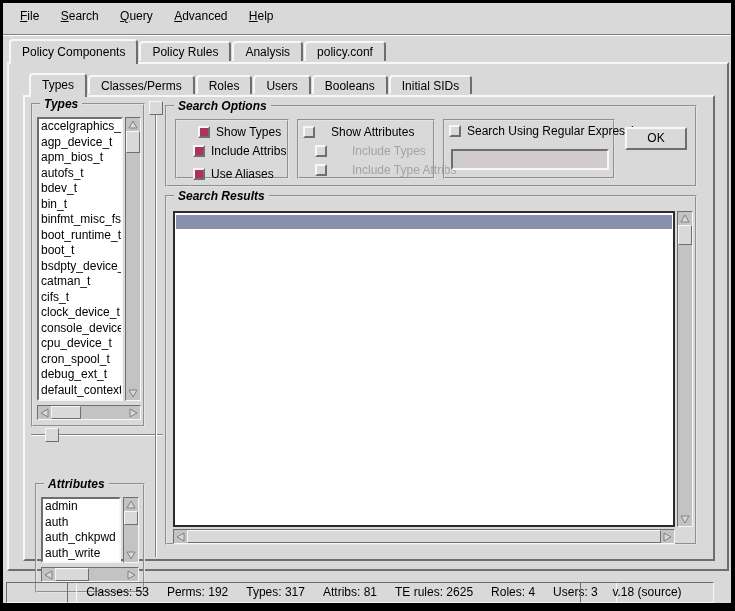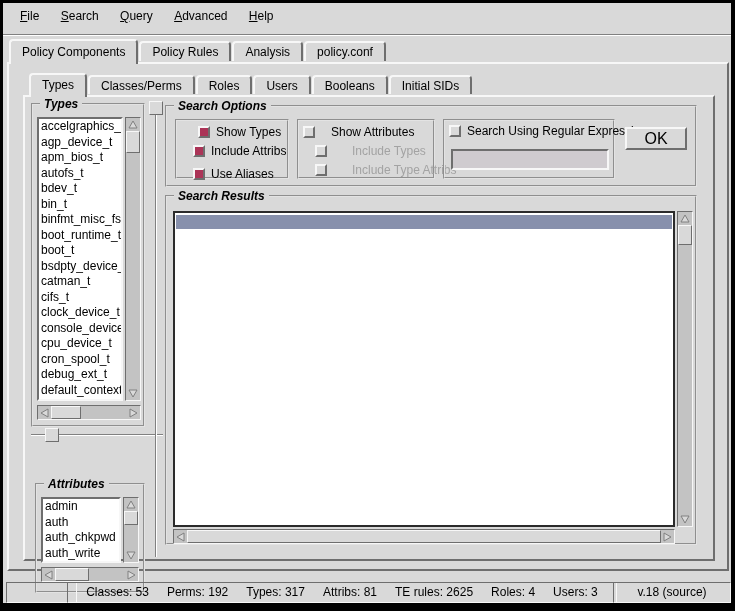--- a/index.html
+++ b/index.html
@@ -67,21 +67,21 @@
        border-color:#f7f7f7 #6e6e6e #6e6e6e #f7f7f7;}
   .chk-row.on .ind{background:#ab3457;}
   .chk-row.disabled{color:#a3a3a3;gap:25px;}
   .groupbox{position:absolute; border:2px groove #e3e3e3;}
   
   .entry{position:absolute; background:#cfcbcf; border:2px solid;
          border-color:#6e6e6e #f7f7f7 #f7f7f7 #6e6e6e; padding:0 3px;
          font-family:"Liberation Sans",sans-serif; font-size:12px; height:21px; outline:none;}
   .btn{position:absolute; background:#d9d9d9; border:2px solid;
        border-color:#f7f7f7 #6e6e6e #6e6e6e #f7f7f7; text-align:center;
-       font-size:16px; line-height:19px; cursor:default;}
+       font-size:12px; line-height:19px; cursor:default;}
   .results-text{position:absolute; background:#fff; border:2px solid #2b2b2b; overflow:hidden;}
   .selection-bar{height:14px; margin:2px 1px 0 1px; background:#8790ac;}
   
   .statusbar{position:absolute; left:0; top:578px; width:728px; height:23px;}
   .status-box{position:absolute; top:1px; height:21px; line-height:19px;
               border:1px solid; border-color:#6e6e6e #f7f7f7 #f7f7f7 #6e6e6e;
               text-align:center; overflow:hidden; white-space:nowrap;}
   .stats span{margin:0 9px;}
 </style>
 </head>
@@ -299,16 +299,16 @@
       </div>
     </div>
 
   </div>
 
   <div class="statusbar">
     <div class="status-box" style="left:3px; width:71px;"></div>
     <div class="status-box stats" style="left:64px; width:550px;">
       <span>Classes: 53</span><span>Perms: 192</span><span>Types: 317</span><span>Attribs: 81</span><span>TE rules: 2625</span><span>Roles: 4</span><span>Users: 3</span>
     </div>
-    <div class="status-box" style="left:610px; width:118px;">v.18 (source)</div>
+    <div class="status-box" style="left:577px; width:134px;">v.18 (source)</div>
   </div>
 
 </div>
 
 </body></html>

